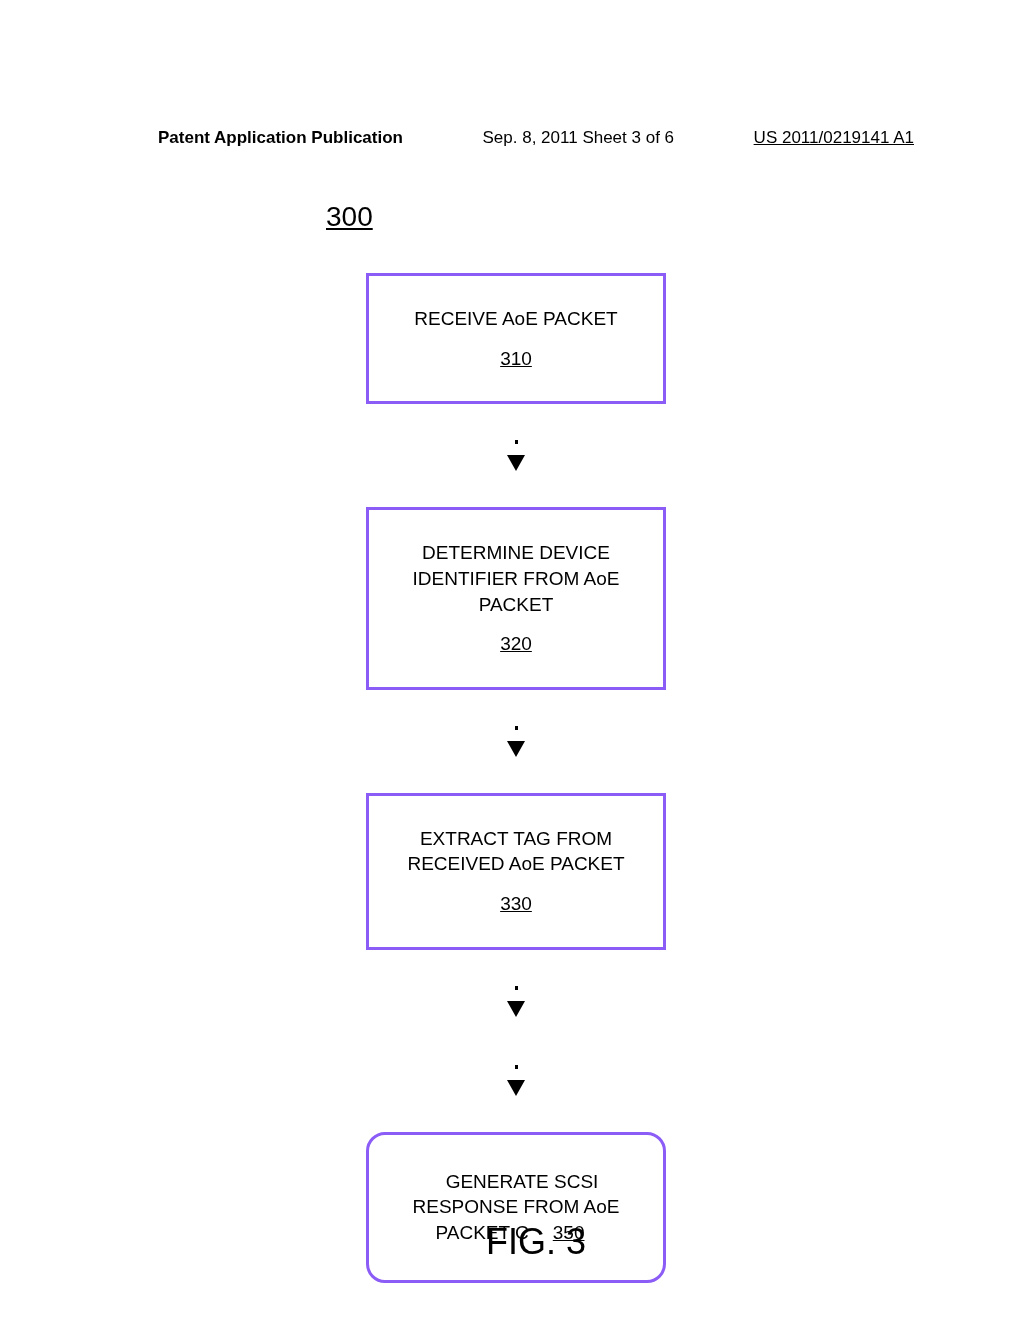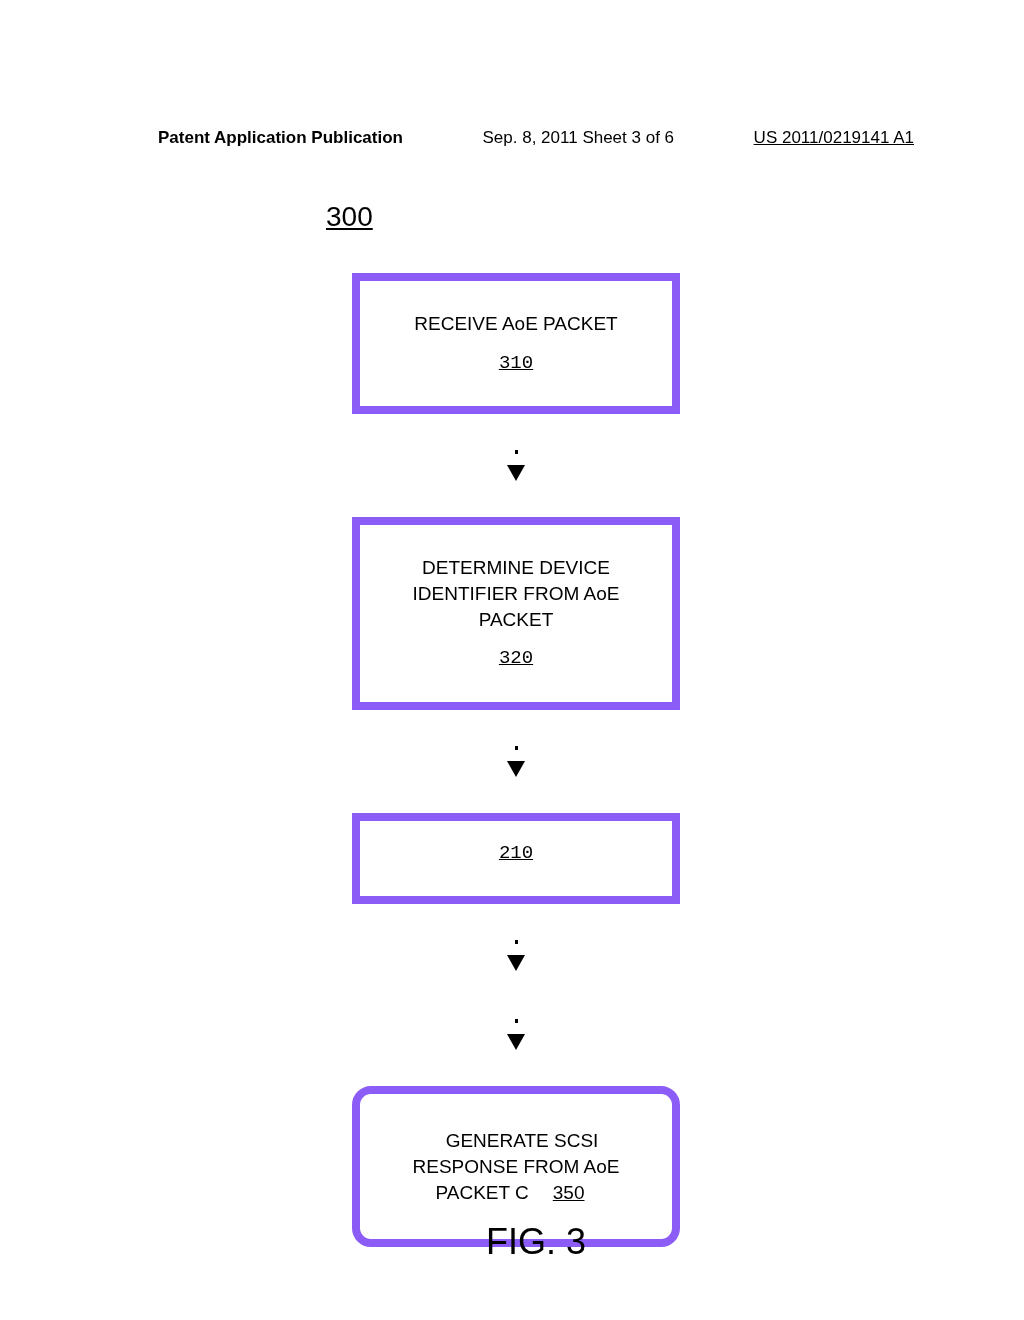--- a/index.html
+++ b/index.html
@@ -44,35 +44,34 @@
     .flowchart {
       position: absolute;
       top: 225px;
       left: 330px;
       width: 300px;
       display: flex;
       flex-direction: column;
       align-items: center;
     }
     .box {
-      border: 8px solid #8b5cf6;
-      width: 328px;
+      border: 3px solid #8b5cf6;
+      width: 300px;
       display: flex;
       flex-direction: column;
       align-items: center;
       justify-content: center;
       text-align: center;
       padding: 18px 15px;
       font-size: 19px;
       line-height: 1.35;
     }
     .box-ref {
       text-decoration: underline;
       margin-top: 2px;
-      font-family: Liberation Mono, monospace;
     }
     .box5 {
       padding: 22px 10px;
       border-radius: 19px;
     }
     .box5-content {
       display: inline;
     }
     .box5-ref {
       text-decoration: underline;
@@ -135,21 +134,22 @@
     <span>DETERMINE DEVICE IDENTIFIER FROM AoE PACKET</span>
     <span class="box-ref">320</span>
   </div>
 
   <div class="arrow-container">
     <div class="arrow-line"></div>
     <div class="arrow-head"></div>
   </div>
 
   <div class="box">
-    <span class="box-ref">210</span>
+    <span>EXTRACT TAG FROM RECEIVED AoE PACKET</span>
+    <span class="box-ref">330</span>
   </div>
 
   <div class="arrow-container">
     <div class="arrow-line"></div>
     <div class="arrow-head"></div>
   </div>
 
 
   <div class="arrow-container">
     <div class="arrow-line"></div>

